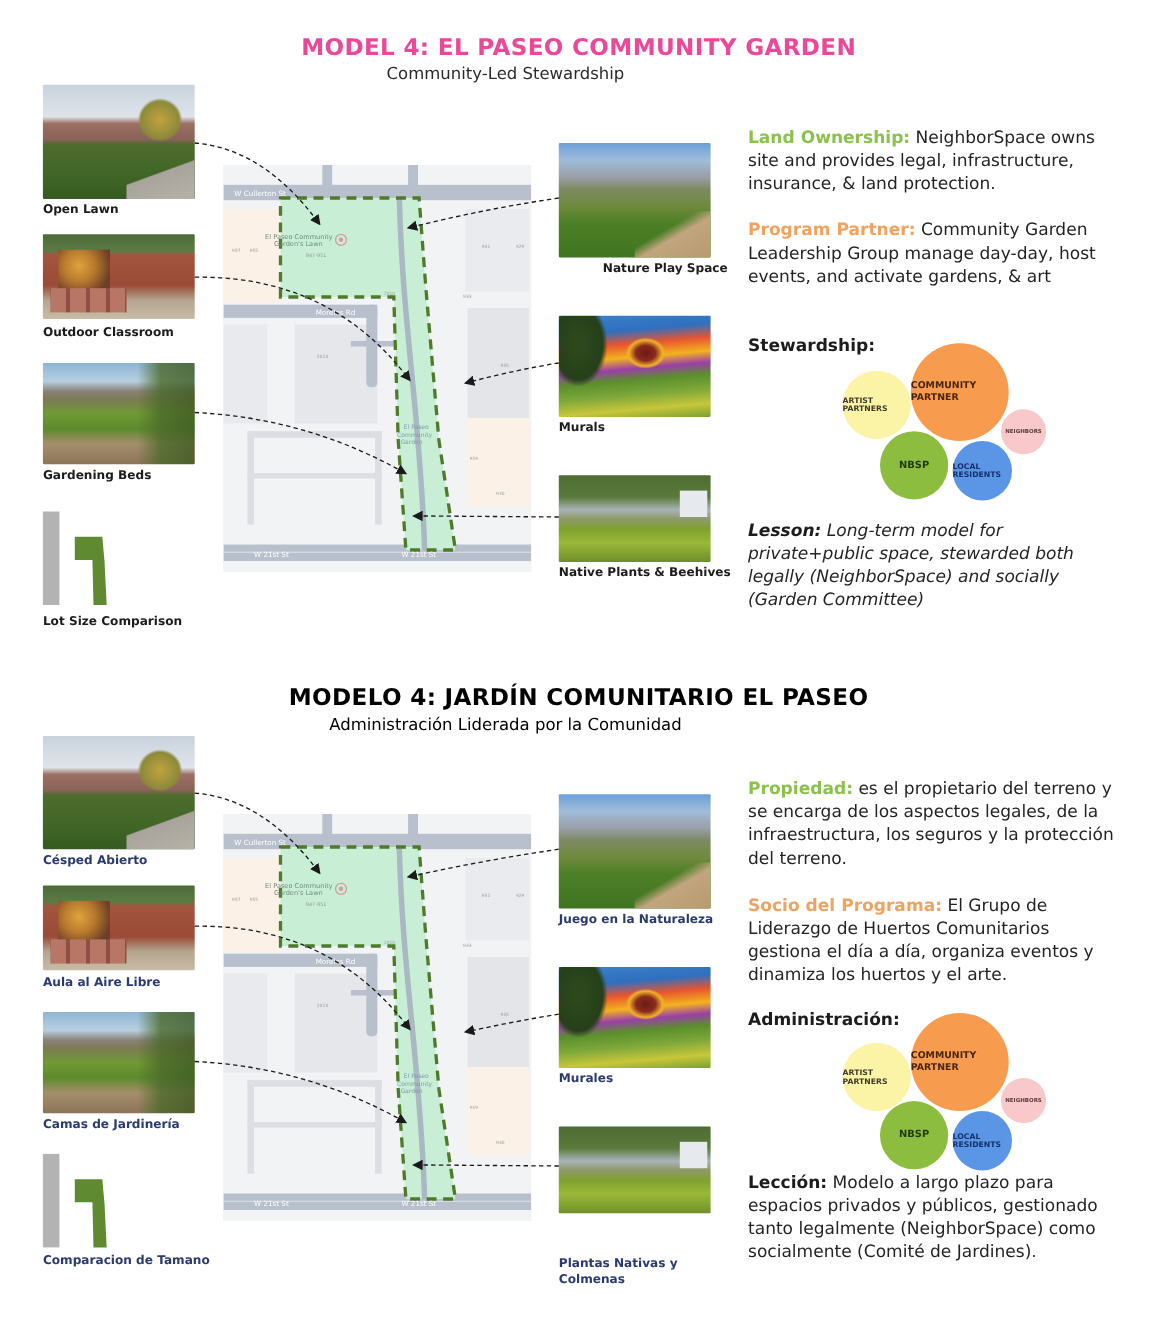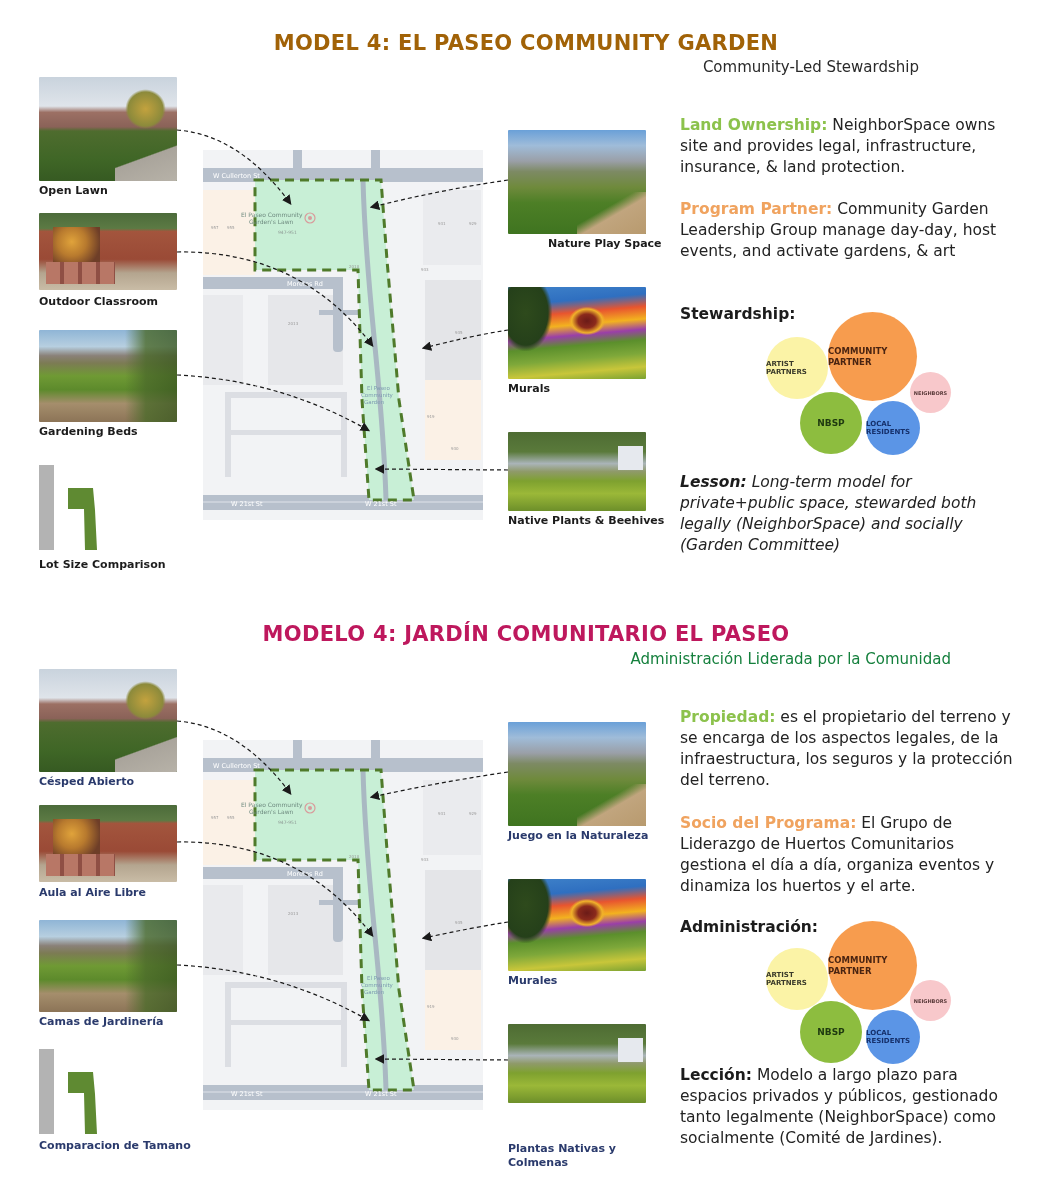--- a/index.html
+++ b/index.html
@@ -4,26 +4,26 @@
 <style>
   html, body { margin: 0; padding: 0; background: #ffffff; }
   body { width: 1052px; height: 1203px; position: relative; overflow: hidden;
          font-family: "DejaVu Sans", sans-serif; color: #1f1f1f; }
   .section { position: absolute; left: 0; width: 1052px; height: 600px; }
   .sec-en { top: 0; }
   .sec-es { top: 608px; }
 
   .title { position: absolute; left: 0; width: 1052px; text-align: center;
            font-weight: bold; font-size: 21px; letter-spacing: 0.3px; }
-  .subtitle { position: absolute; left: 0; width: 919px; text-align: right;
+  .subtitle { position: absolute; left: 0; width: 919px; text-align: center;
               font-size: 15px; }
-  .sec-en .title { top: 31px; color: #a16207; }
+  .sec-en .title { top: 31px; color: #ec4899; }
   .sec-en .subtitle { top: 58px; color: #2a2a2a; }
-  .sec-es .title { top: 14px; color: #be185d; }
-  .sec-es .subtitle { top: 42px; color: #15803d; margin-left: 32px; }
+  .sec-es .title { top: 14px; color: #000000; }
+  .sec-es .subtitle { top: 42px; color: #000000; }
 
   
   .photo { position: absolute; border-radius: 1px; overflow: hidden; }
   .photo-label { position: absolute; font-weight: bold; font-size: 11px; line-height: 14px; }
   .sec-en .photo-label { color: #1c1c1c; }
   .sec-es .photo-label { color: #2a3a6c; }
 
   .ph-lawn { background:
       linear-gradient(180deg, #c9d3dd 0%, #dfe4ea 28%, #9c7064 34%, #8a6258 48%, #4e6c2e 52%, #3f6626 80%, #365a22 100%); }
   .ph-lawn::after { content:""; position:absolute; right:0; bottom:0; width:45%; height:45%;

